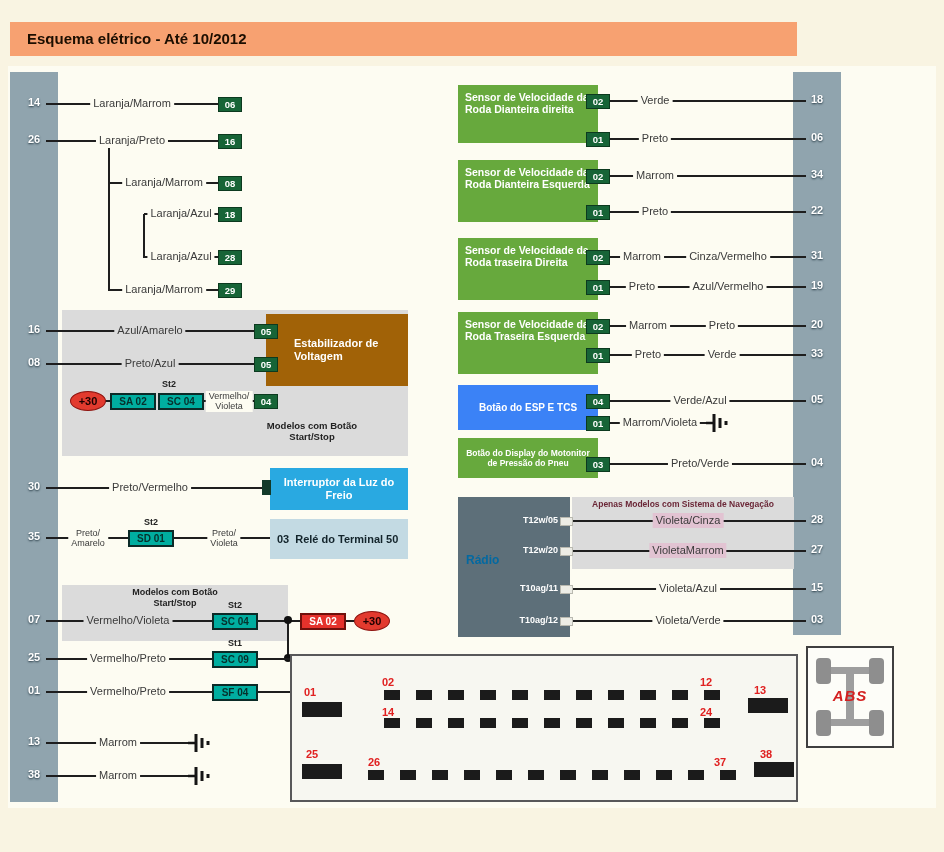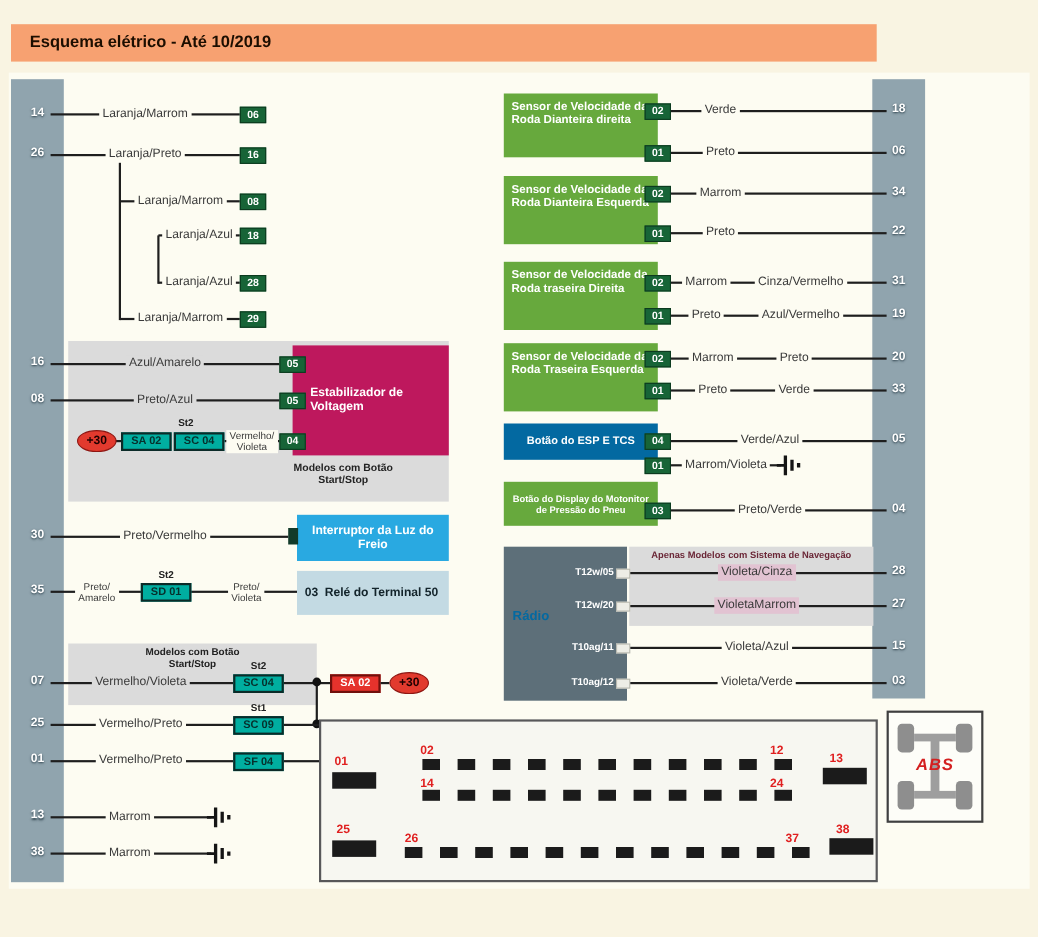--- a/index.html
+++ b/index.html
@@ -45,21 +45,21 @@
   .abslab { position:absolute; left:0; top:39px; width:100%; text-align:center; color:#D42020;
             font-weight:bold; font-style:italic; font-size:15px; letter-spacing:1px; }
   .radio-pin { position:absolute; width:96px; text-align:right; color:#fff; font-weight:bold; font-size:9px; }
   .rstub { position:absolute; width:13px; height:9px; background:#EDEDE6; border:1px solid #B9B9B0; }
 </style>
 </head>
 <body>
 
 <div class="stage">
   <div class="panel"></div>
-  <div class="hdr">Esquema elétrico - Até 10/2019</div>
+  <div class="hdr">Esquema elétrico - Até 10/2012</div>
 
   <div class="bus" style="left:10px;top:72px;width:48px;height:730px"></div>
   <div class="bus" style="left:793px;top:72px;width:48px;height:563px"></div>
 
   <div class="gsec" style="left:62px;top:310px;width:346px;height:146px"></div>
   <div class="gsec" style="left:62px;top:585px;width:226px;height:56px"></div>
 
   <div class="gsec bg-pink" style="left:572px;top:497px;width:222px;height:72px"></div>
   <span class="note" style="left:572px;top:499px;width:222px;color:#6B2737;font-size:8.5px">Apenas Modelos com Sistema de Navegação</span>
 
@@ -83,21 +83,21 @@
   <span class="buspin" style="left:793px;top:279px">19</span>
   <span class="buspin" style="left:793px;top:318px">20</span>
   <span class="buspin" style="left:793px;top:347px">33</span>
   <span class="buspin" style="left:793px;top:393px">05</span>
   <span class="buspin" style="left:793px;top:456px">04</span>
   <span class="buspin" style="left:793px;top:513px">28</span>
   <span class="buspin" style="left:793px;top:543px">27</span>
   <span class="buspin" style="left:793px;top:581px">15</span>
   <span class="buspin" style="left:793px;top:613px">03</span>
 
-  <div class="comp" style="left:266px;top:314px;width:142px;height:100px;background:#be185d;font-size:11px;line-height:13px;display:flex;align-items:center;padding-left:16px">
+  <div class="comp" style="left:266px;top:314px;width:142px;height:72px;background:#a16207;font-size:11px;line-height:13px;display:flex;align-items:center;padding-left:28px">
       <span style="width:96px">Estabilizador de Voltagem</span>
     </div>
   <div class="comp" style="left:270px;top:468px;width:138px;height:42px;background:#29A9E1;font-size:11px;line-height:13px;display:flex;align-items:center;justify-content:center;text-align:center;padding:0 10px">Interruptor da Luz do Freio</div>
   <div class="comp" style="left:270px;top:519px;width:138px;height:40px;background:#C3DAE3;color:#13242B;font-size:11px;display:flex;align-items:center;padding-left:7px">
     <span style="margin-right:6px">03</span>
     <span style="line-height:12px">Relé do Terminal 50</span>
   </div>
 
   <div class="wire" style="left:46px;top:103px;width:172px"></div>
   <div class="wire" style="left:46px;top:140px;width:172px"></div>
@@ -198,21 +198,21 @@
       <path d="M0 13 H8" stroke="#151515" stroke-width="2.5"></path>
       <path d="M8 4 V22" stroke="#151515" stroke-width="3"></path>
       <path d="M14 8 V18" stroke="#151515" stroke-width="3"></path>
       <path d="M20 11 V15" stroke="#151515" stroke-width="3"></path>
     </svg>
 
   <div class="comp sensor" style="left:458px;top:85px;width:140px;height:58px">Sensor de Velocidade da Roda Dianteira direita</div>
   <div class="comp sensor" style="left:458px;top:160px;width:140px;height:62px">Sensor de Velocidade da Roda Dianteira Esquerda</div>
   <div class="comp sensor" style="left:458px;top:238px;width:140px;height:62px">Sensor de Velocidade da Roda traseira Direita</div>
   <div class="comp sensor" style="left:458px;top:312px;width:140px;height:62px">Sensor de Velocidade da Roda Traseira Esquerda</div>
-  <div class="comp" style="left:458px;top:385px;width:140px;height:33px;background:#0369a1;font-size:10px;display:flex;align-items:center;justify-content:center">Botão do ESP E TCS</div>
+  <div class="comp" style="left:458px;top:385px;width:140px;height:45px;background:#3b82f6;font-size:10px;display:flex;align-items:center;justify-content:center">Botão do ESP E TCS</div>
   <div class="comp" style="left:458px;top:438px;width:140px;height:40px;background:#67A93D;font-size:8.5px;line-height:10px;display:flex;align-items:center;justify-content:center;text-align:center;padding:0 8px">Botão do Display do Motonitor de Pressão do Pneu</div>
 
   <div class="wire" style="left:610px;top:100px;width:196px"></div>
   <div class="wire" style="left:610px;top:138px;width:196px"></div>
   <span class="chip" style="left:586px;top:94px">02</span>
   <span class="chip" style="left:586px;top:132px">01</span>
   <span class="wl" style="left:655px;top:93px">Verde</span>
   <span class="wl" style="left:655px;top:131px">Preto</span>
 
   <div class="wire" style="left:610px;top:175px;width:196px"></div>

